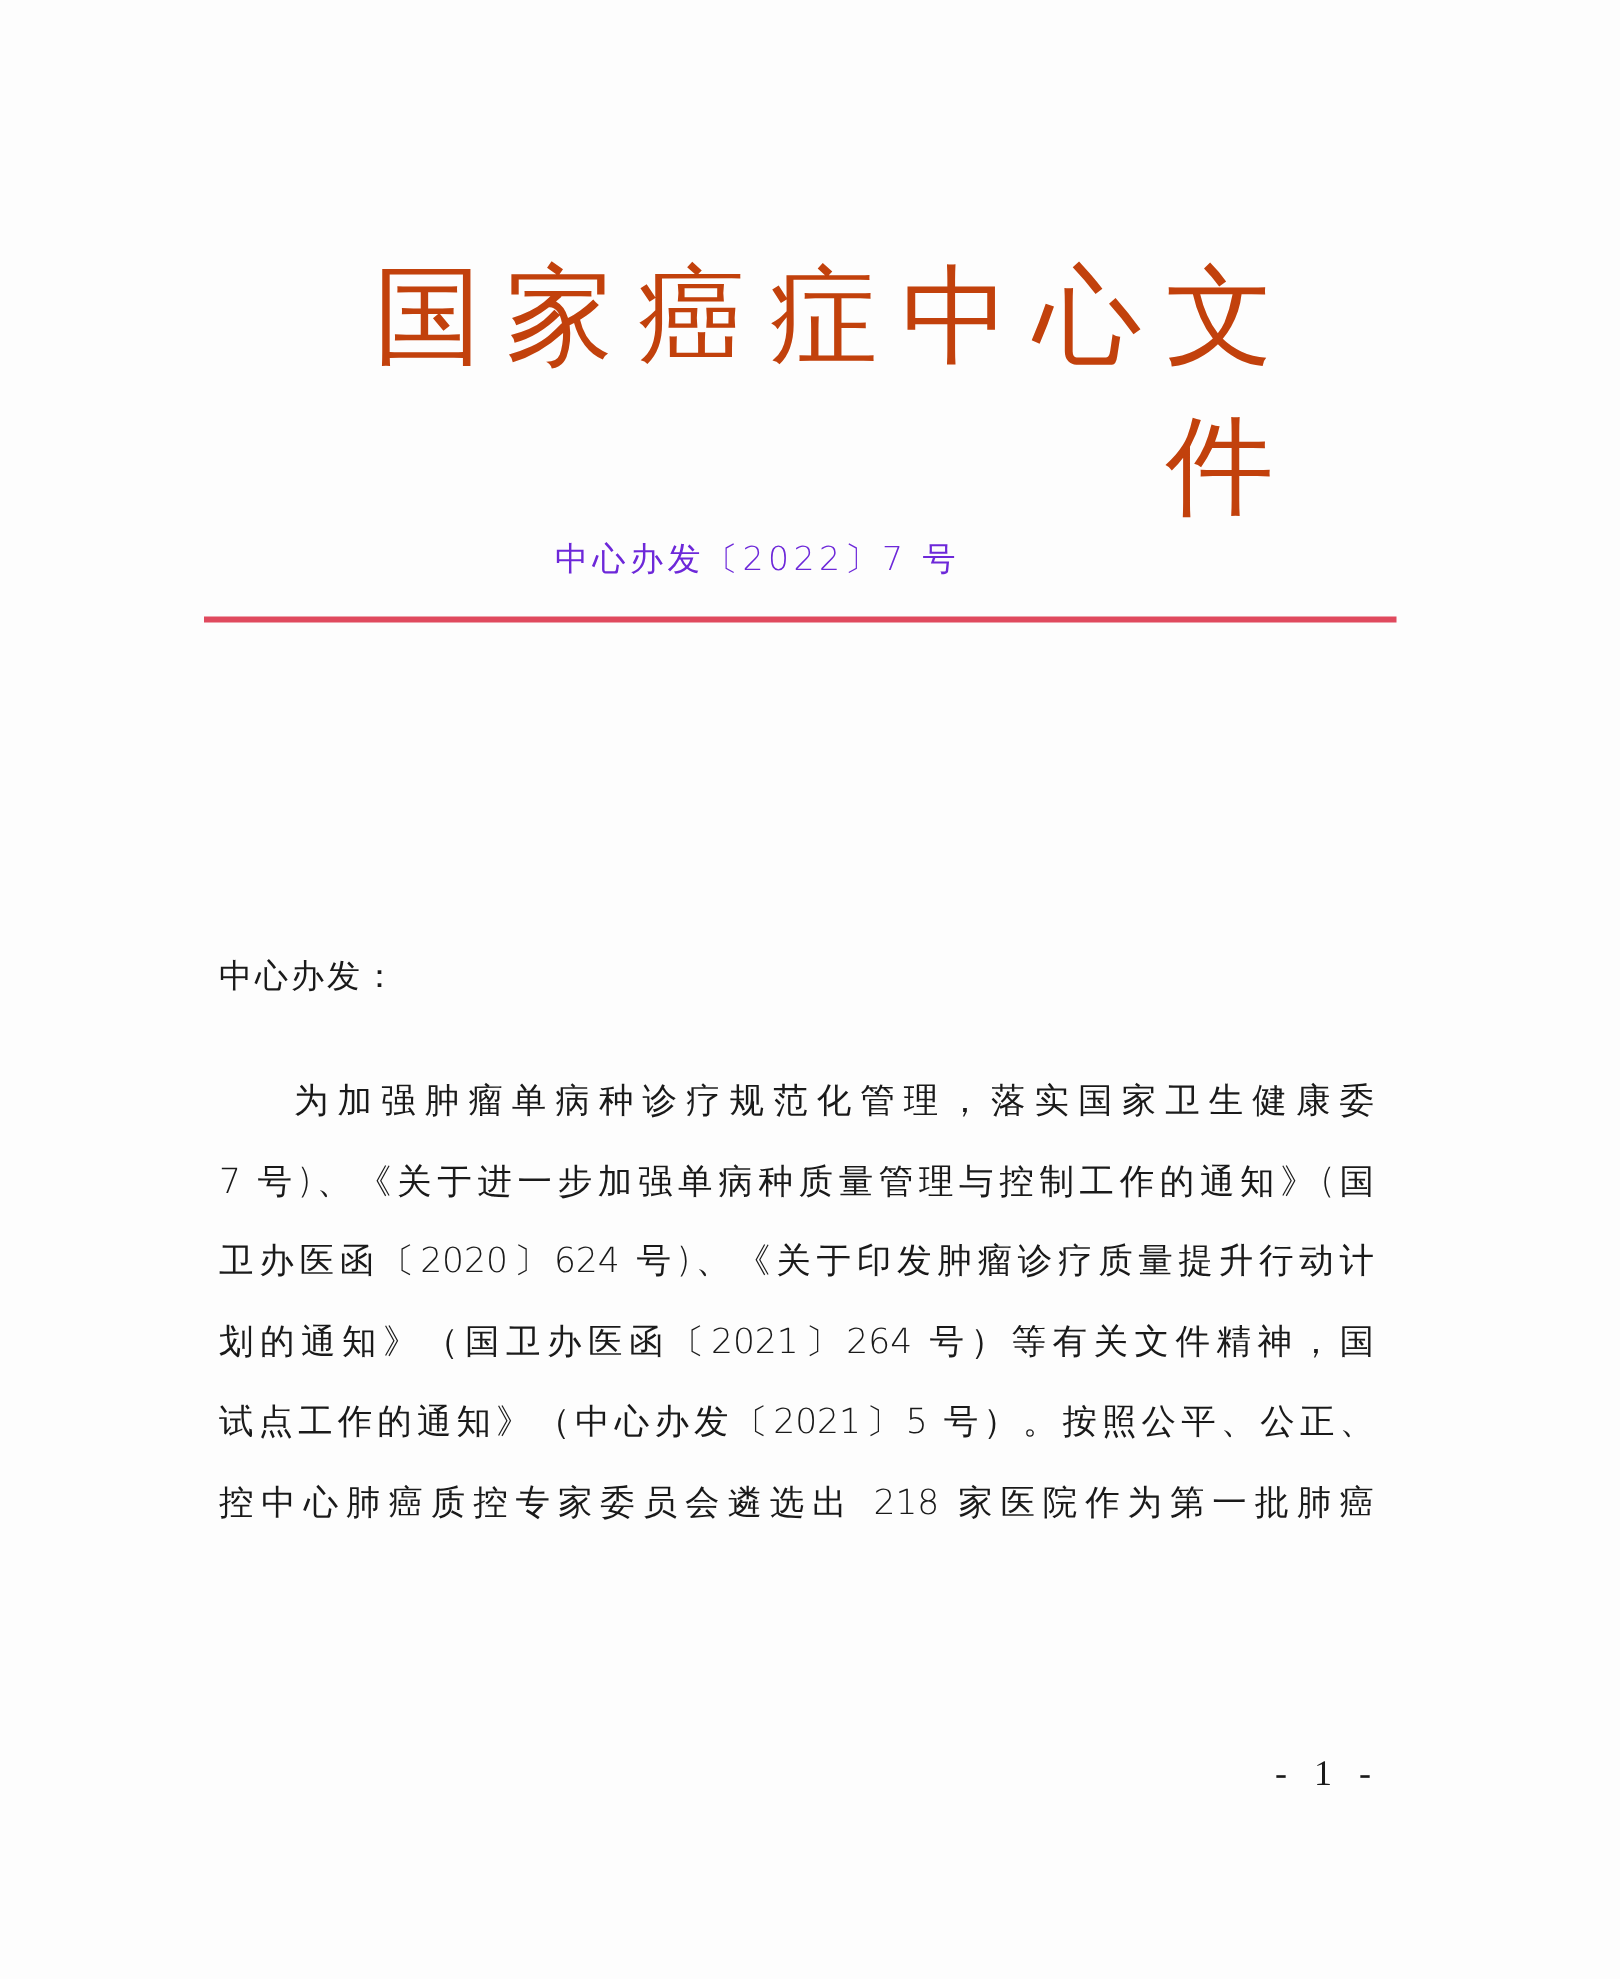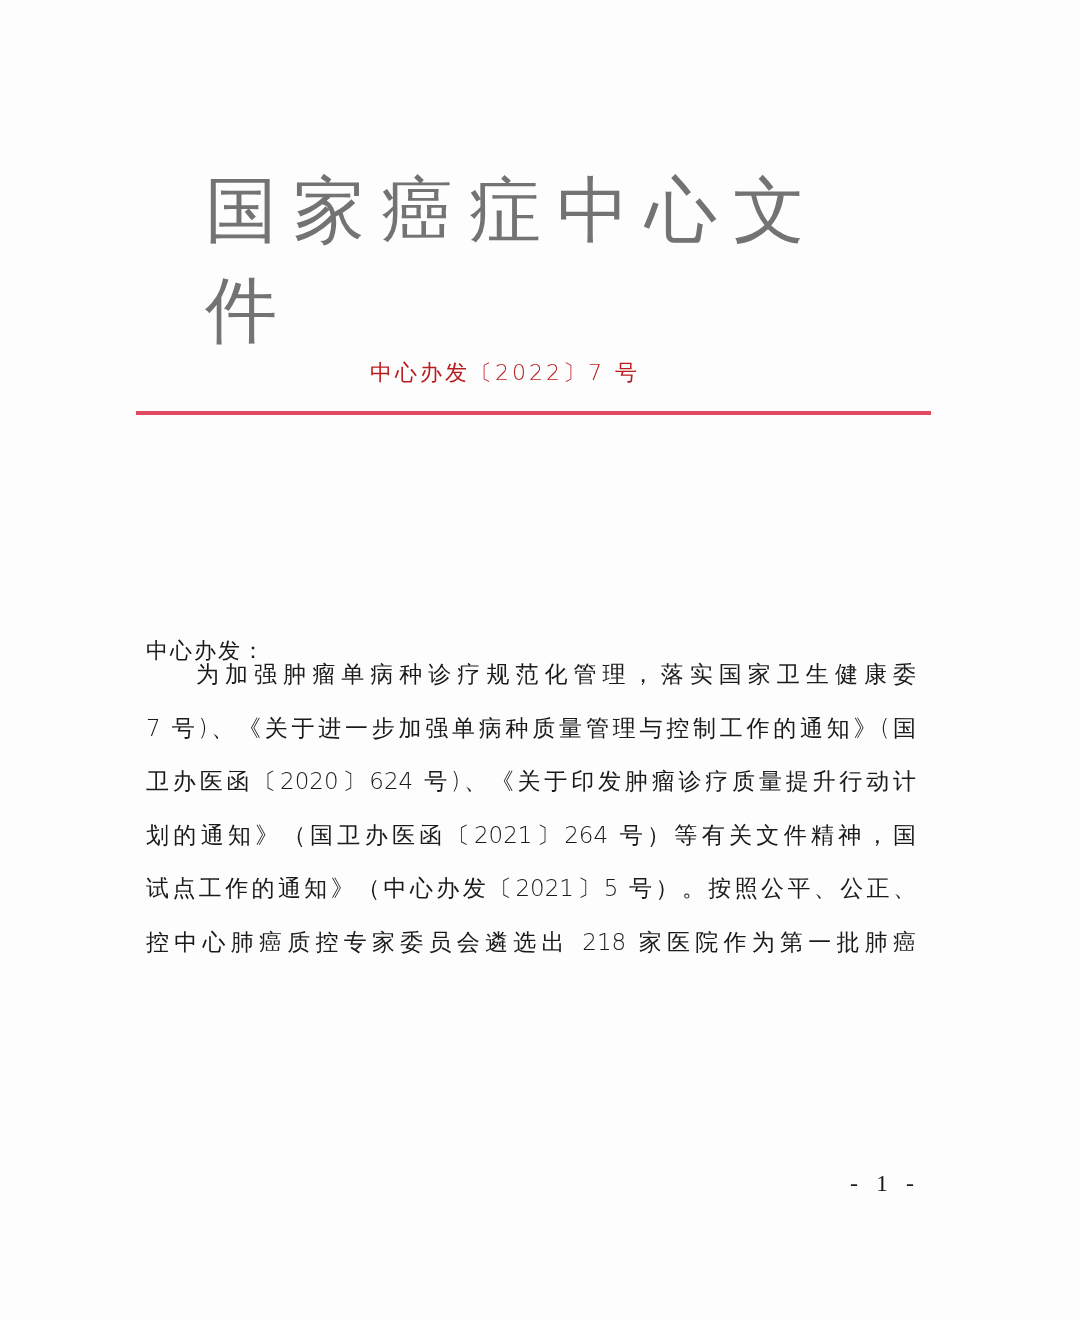--- a/index.html
+++ b/index.html
@@ -7,53 +7,53 @@
     width: 1080px; height: 1319px;
     background: #fdfdfd;
     position: relative;
     overflow: hidden;
     font-family: "DejaVu Serif", "Liberation Serif", serif;
     color: #1a1a1a;
   }
   .page { position: absolute; inset: 0; }
   .masthead {
     position: absolute; left: 205px; top: 160px; width: 660px;
-    text-align: left;
+    text-align: right;
     font-family: "DejaVu Serif", "Liberation Serif", serif;
     font-size: 72px; letter-spacing: 16px;
-    color: #737373; line-height: 100px;
+    color: #c2410c; line-height: 100px;
   }
   .doc-number {
     position: absolute; left: 0; width: 1010px; top: 358px;
     text-align: center;
     font-size: 22px; letter-spacing: 3px;
     font-family: "DejaVu Sans", "Liberation Sans", sans-serif;
     font-weight: 300;
-    color: #b91c1c;
+    color: #6d28d9;
   }
   .red-rule {
     position: absolute; left: 136px; top: 411px; width: 795px; height: 4px;
     background: #e04a5e;
   }
   .title {
     position: absolute; left: 150px; width: 790px; top: 465px;
     text-align: center;
     font-family: "DejaVu Serif", "Liberation Serif", serif;
     font-weight: bold;
     font-size: 33px; line-height: 58px; letter-spacing: 1px;
     color: #111;
   }
   .salutation {
     position: absolute; left: 146px; top: 636px;
     font-size: 22px; letter-spacing: 2px;
     font-family: "DejaVu Sans", "Liberation Sans", sans-serif;
     font-weight: 300;
   }
   .body-lines {
-    position: absolute; left: 146px; top: 648px; width: 770px;
+    position: absolute; left: 146px; top: 708px; width: 770px;
   }
   .body-line {
     height: 53.6px; line-height: 53.6px;
     font-size: 23px; white-space: nowrap;
     font-family: "DejaVu Sans", "Liberation Sans", sans-serif;
     font-weight: 300;
     text-align: justify; text-align-last: justify;
     color: #1a1a1a;
   }
   .body-line.indent { padding-left: 50px; }

